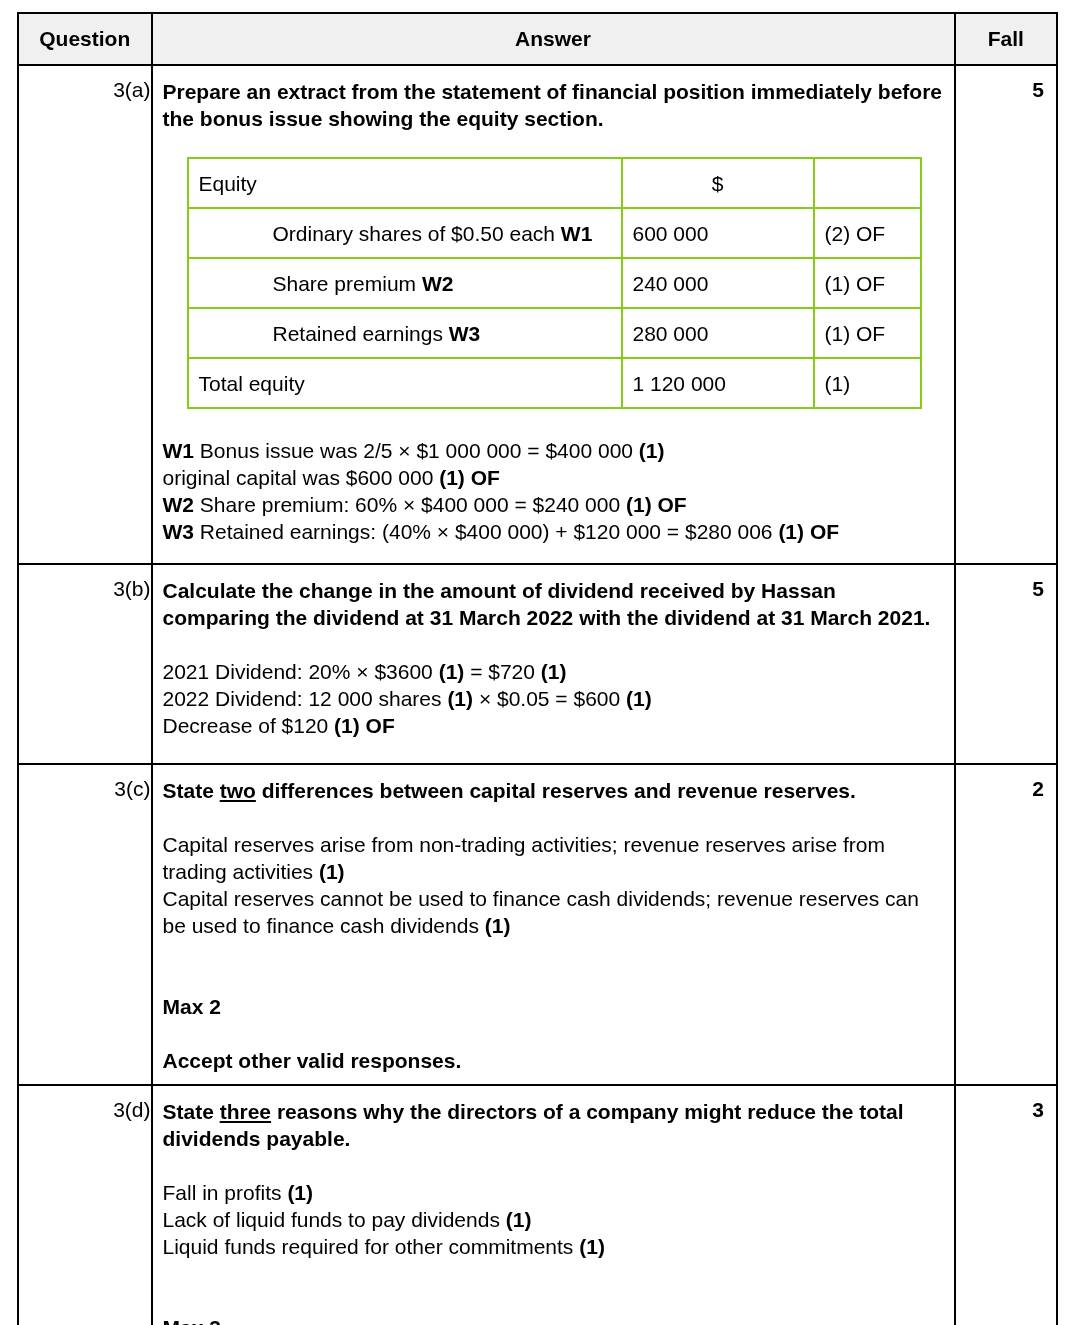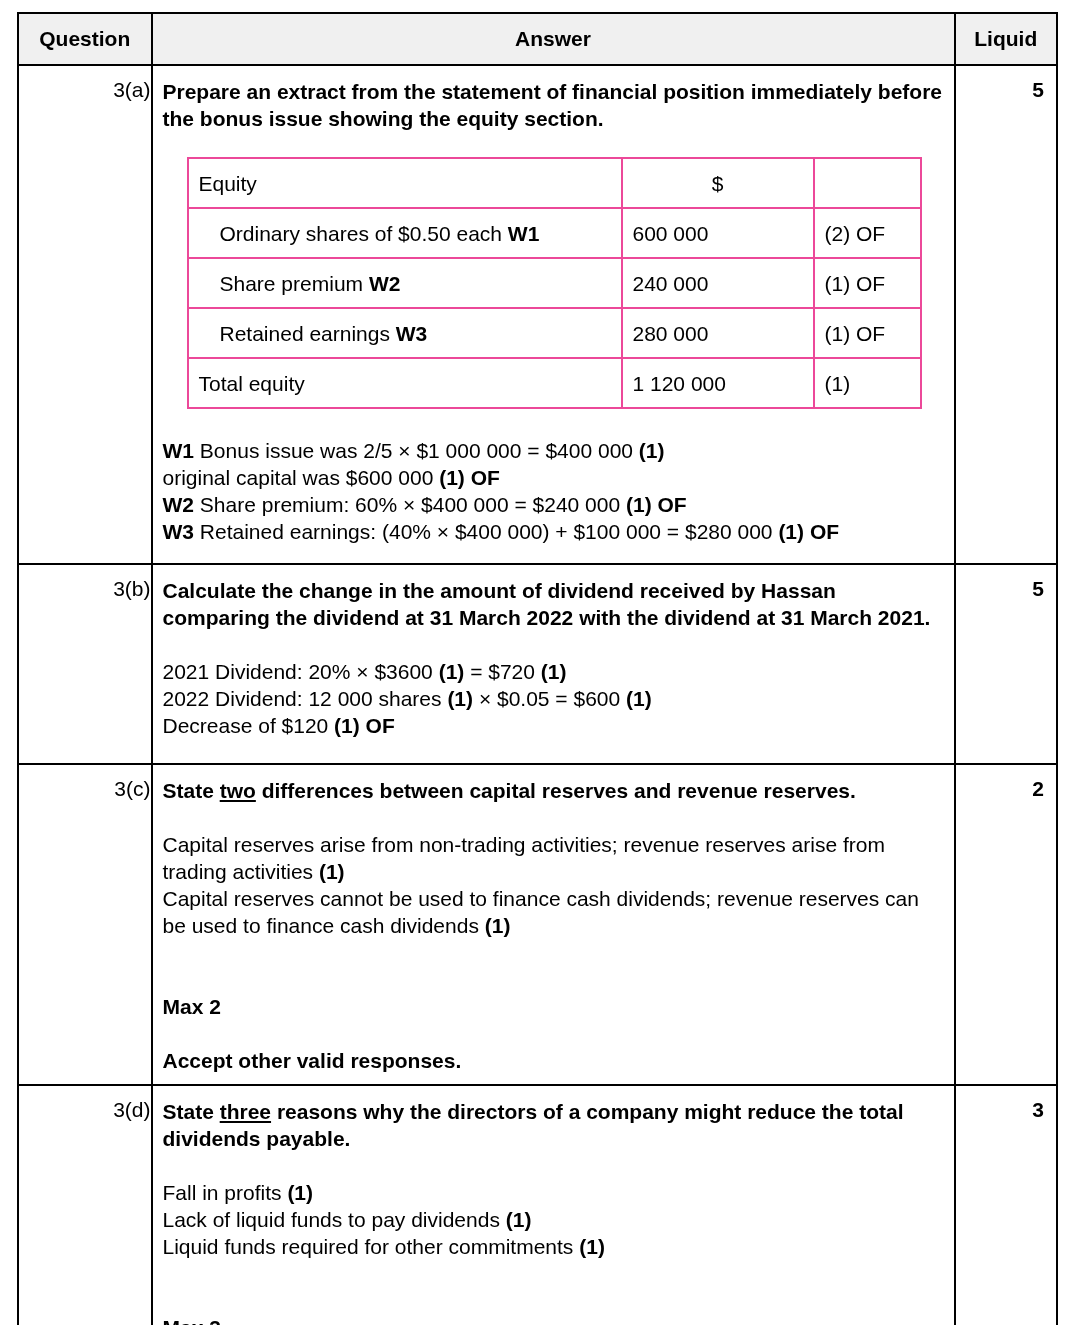--- a/index.html
+++ b/index.html
@@ -11,42 +11,42 @@
   .col-a { width: 800px; }
   .col-m { width: 102px; }
   .qcell { text-align: right; font-size: 21px; padding-top: 12px !important; }
   .mcell { text-align: right; font-weight: bold; font-size: 21px; padding: 12px 12px 0 0 !important; }
   .acell { padding: 12px 10px 10px 10px !important; font-size: 21px; line-height: 27px; }
   .prompt { font-weight: bold; }
   .u { text-decoration: underline; text-align: center; }
   .b { font-weight: bold; margin-top: 27px; }
   .gap { height: 27px; }
   .eq { border-collapse: collapse; margin: 25px 0 28px 24px; width: 732px; table-layout: fixed; }
-  .eq td { border: 2px solid #ec4899; height: 48px; vertical-align: middle; font-size: 21px; padding: 0 10px; }
+  .eq td { border: 2px solid #84cc16; height: 48px; vertical-align: middle; font-size: 21px; padding: 0 10px; }
   .eq .c1 { width: 412px; }
   .eq .c2 { width: 170px; }
   .eq .c2h { text-align: center; }
   .eq .c3 { width: 85px; font-weight: normal; }
-  .eq .ind { padding-left: 31px; border-radius: 7px; }
+  .eq .ind { padding-left: 84px; border-radius: 7px; }
   .line { display: block; }
 </style>
 </head>
 <body>
 
 <table class="ms">
   <colgroup>
       <col class="col-q">
       <col class="col-a">
       <col class="col-m">
     </colgroup>
   <tbody>
       <tr>
     <th>Question</th>
     <th>Answer</th>
-    <th>Liquid</th>
+    <th>Fall</th>
   </tr>
 
   <tr style="height:499px;">
     <td class="qcell">3(a)</td>
     <td class="acell">
       <div class="prompt">Prepare an extract from the statement of financial position immediately before the bonus issue showing the equity section.</div>
       <table class="eq">
         <tbody>
               <tr>
           <td class="c1">Equity</td>
@@ -72,21 +72,21 @@
           <td class="c1">Total equity</td>
           <td class="c2">1 120 000</td>
           <td class="c3">(1)</td>
         </tr>
       </tbody>
           </table>
       <div>
         <span class="line"><b>W1</b><span> Bonus issue was 2/5 × $1 000 000 = $400 000 </span><b>(1)</b></span>
         <span class="line"><span>original capital was $600 000 </span><b>(1) OF</b></span>
         <span class="line"><b>W2</b><span> Share premium: 60% × $400 000 = $240 000 </span><b>(1) OF</b></span>
-        <span class="line"><b>W3</b><span> Retained earnings: (40% × $400 000) + $100 000 = $280 000 </span><b>(1) OF</b></span>
+        <span class="line"><b>W3</b><span> Retained earnings: (40% × $400 000) + $120 000 = $280 006 </span><b>(1) OF</b></span>
       </div>
     </td>
     <td class="mcell">5</td>
   </tr>
 
   <tr style="height:200px;">
     <td class="qcell">3(b)</td>
     <td class="acell">
       <div class="prompt">Calculate the change in the amount of dividend received by Hassan comparing the dividend at 31 March 2022 with the dividend at 31 March 2021.</div>
       <div class="gap"></div>

